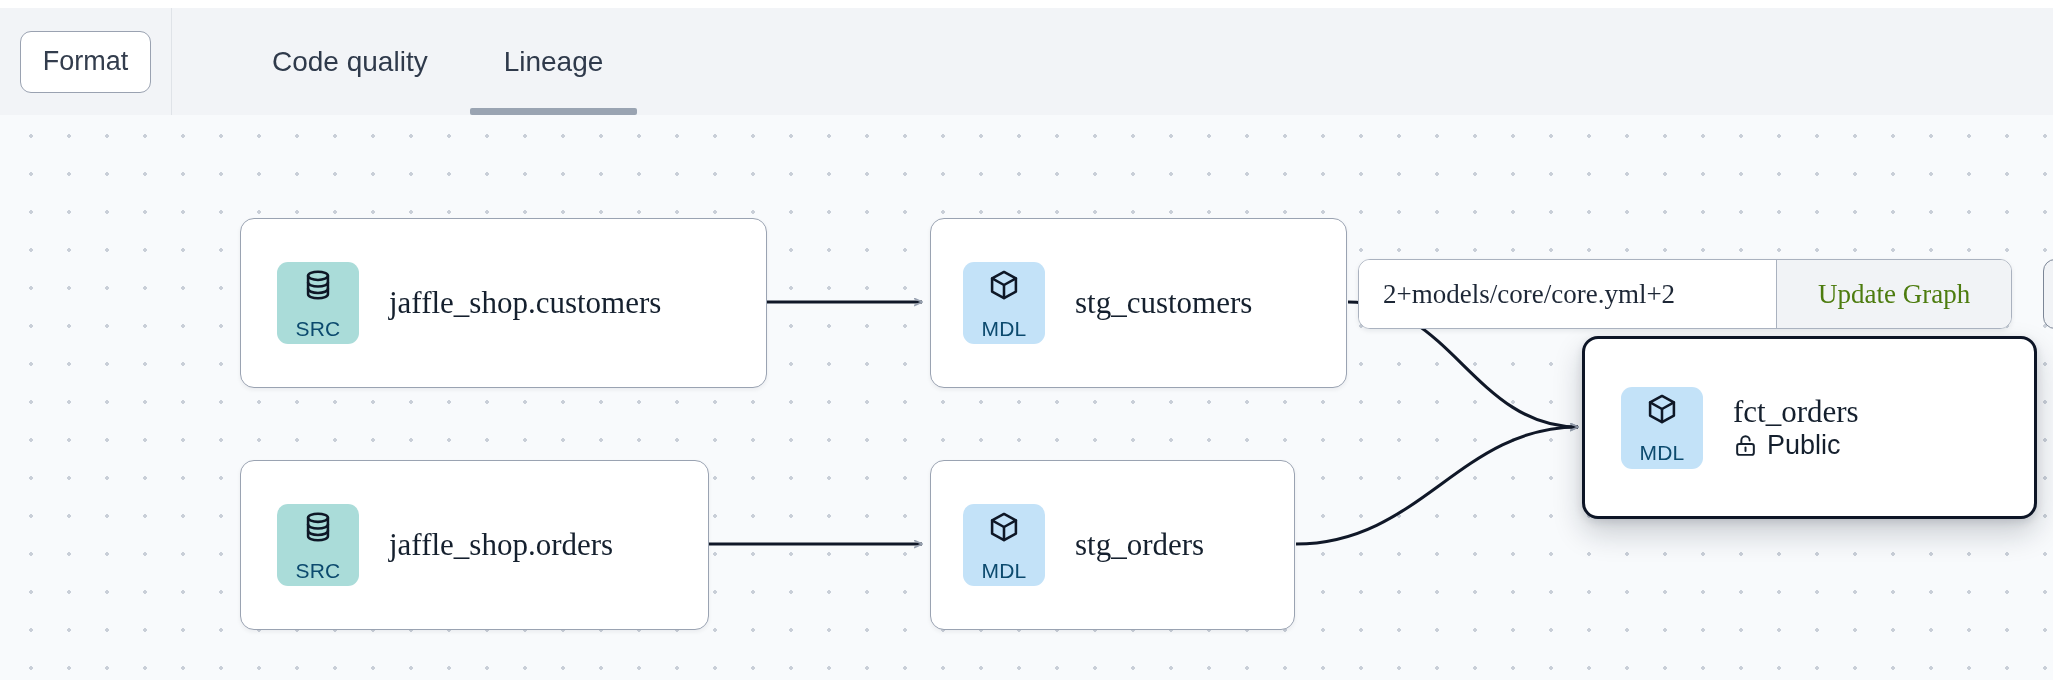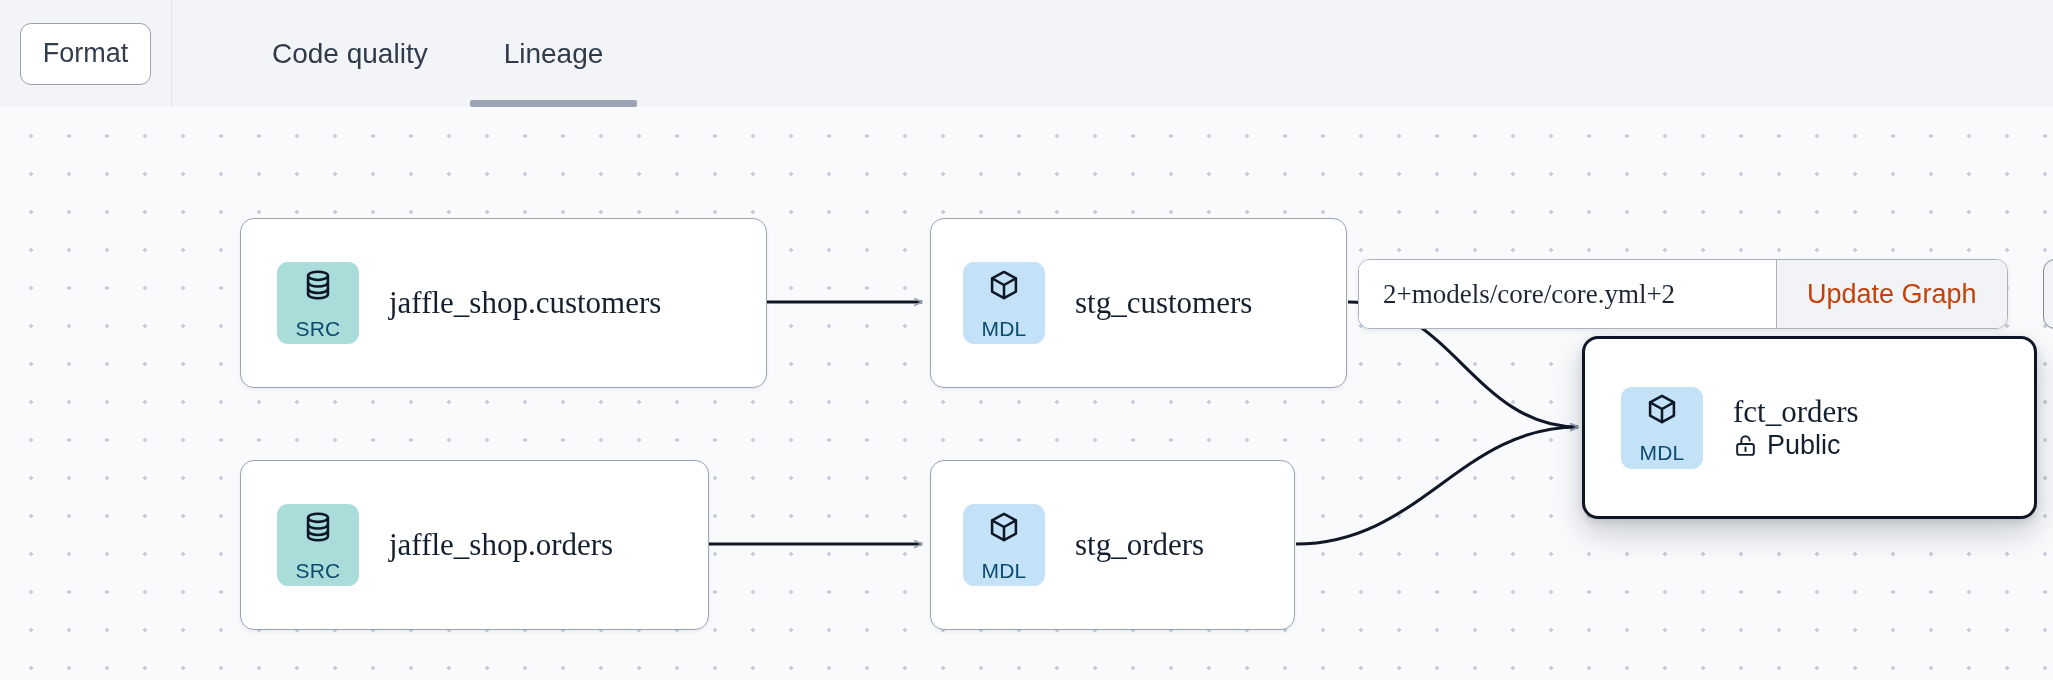--- a/index.html
+++ b/index.html
@@ -15,21 +15,21 @@
   #app {
     position: relative;
     width: 2053px;
     height: 680px;
     overflow: hidden;
   }
 
   
   .topbar {
     position: absolute;
-    top: 0; left: 0;
+    top: 8px; left: 0;
     width: 2053px;
     height: 107px;
     background: #f2f4f7;
     display: flex;
     align-items: center;
     z-index: 40;
   }
 
   .format-zone {
     width: 172px;
@@ -207,24 +207,24 @@
     color: #1d2736;
     font-family: Liberation Serif, serif;
     width: 417px;
     height: 100%;
   }
 
   .update-btn {
     border: none;
     border-left: 1.5px solid #aab2bf;
     background: #f1f3f6;
-    padding: 0 30px;
+    padding: 0 41px;
     font-size: 27px;
-    color: #c2410c;
-    font-family: Liberation Sans, sans-serif;
+    color: #4d7c0f;
+    font-family: Liberation Serif, serif;
     cursor: pointer;
     height: 100%;
     white-space: nowrap;
   }
 
   .side-control {
     position: absolute;
     top: 152px;
     left: 2043px;
     width: 76px;

